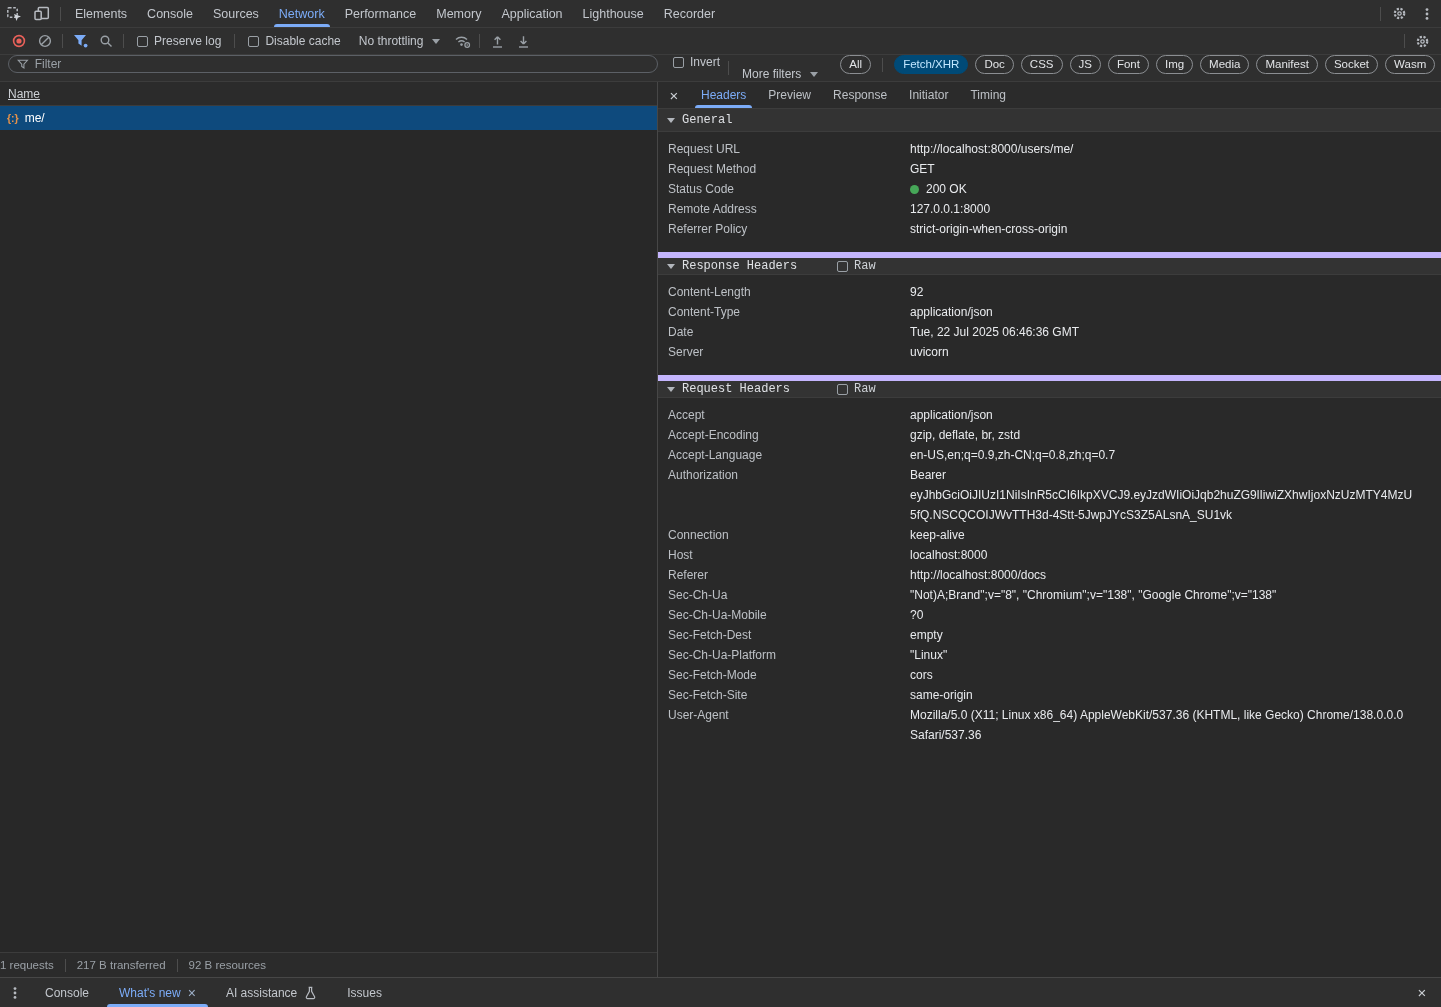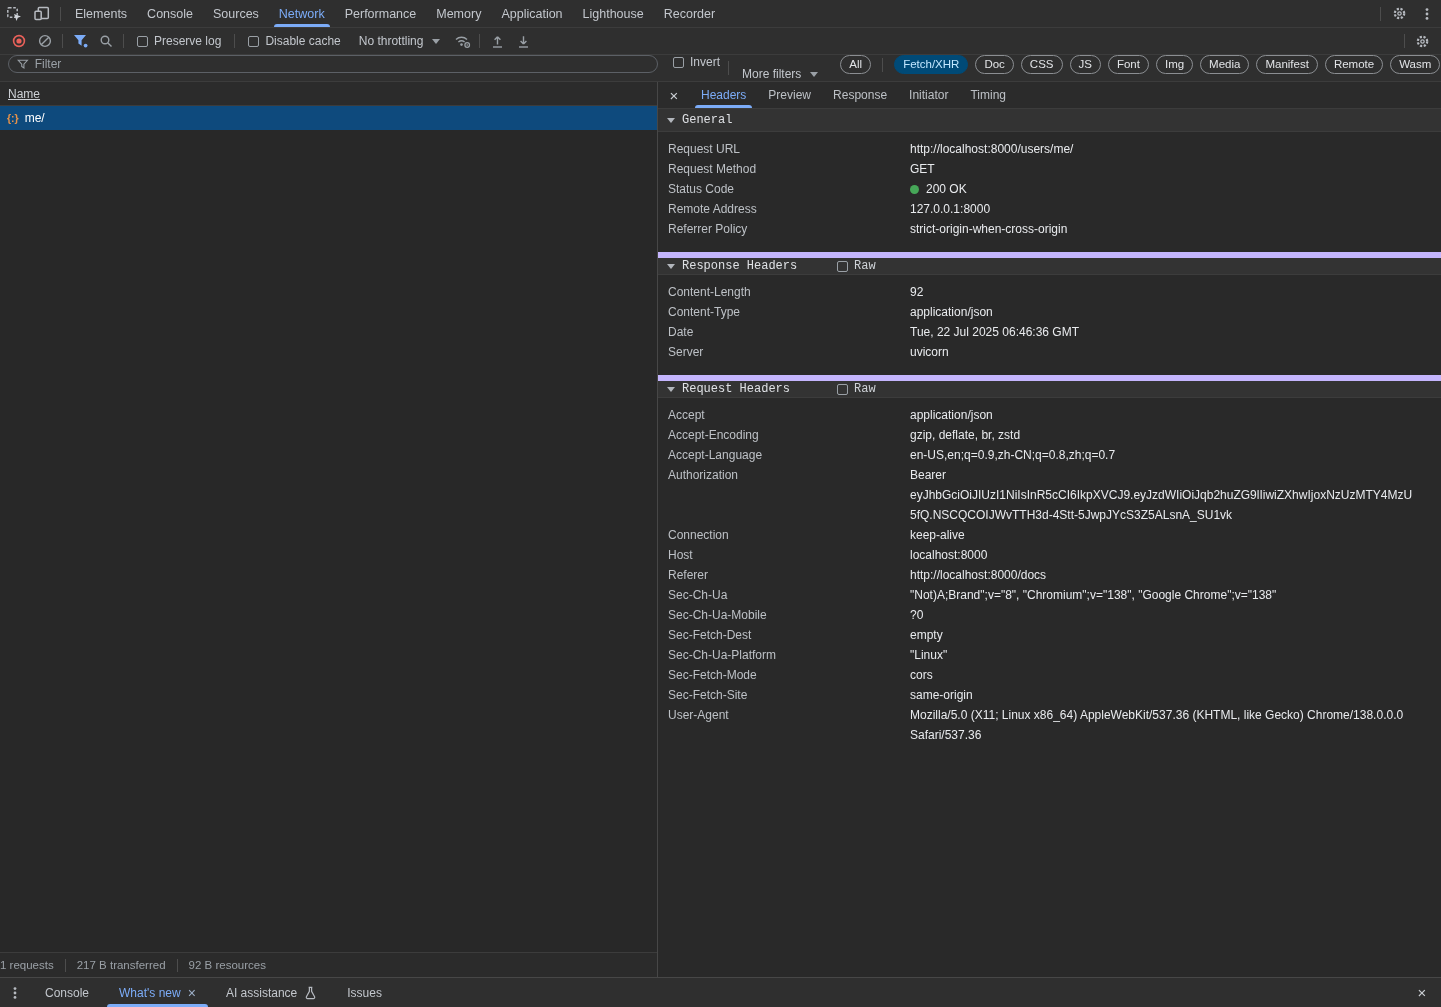--- a/index.html
+++ b/index.html
@@ -221,21 +221,21 @@
         <div class="chip">All</div>
         <div class="vsep"></div>
         <div class="chip active">Fetch/XHR</div>
         <div class="chip">Doc</div>
         <div class="chip">CSS</div>
         <div class="chip">JS</div>
         <div class="chip">Font</div>
         <div class="chip">Img</div>
         <div class="chip">Media</div>
         <div class="chip">Manifest</div>
-        <div class="chip">Remote</div>
+        <div class="chip">Socket</div>
         <div class="chip">Wasm</div>
       </div>
   </div>
 
   <div class="main">
 
     <div class="left-panel">
       <div class="name-header">
         <span>Name</span>
       </div>

